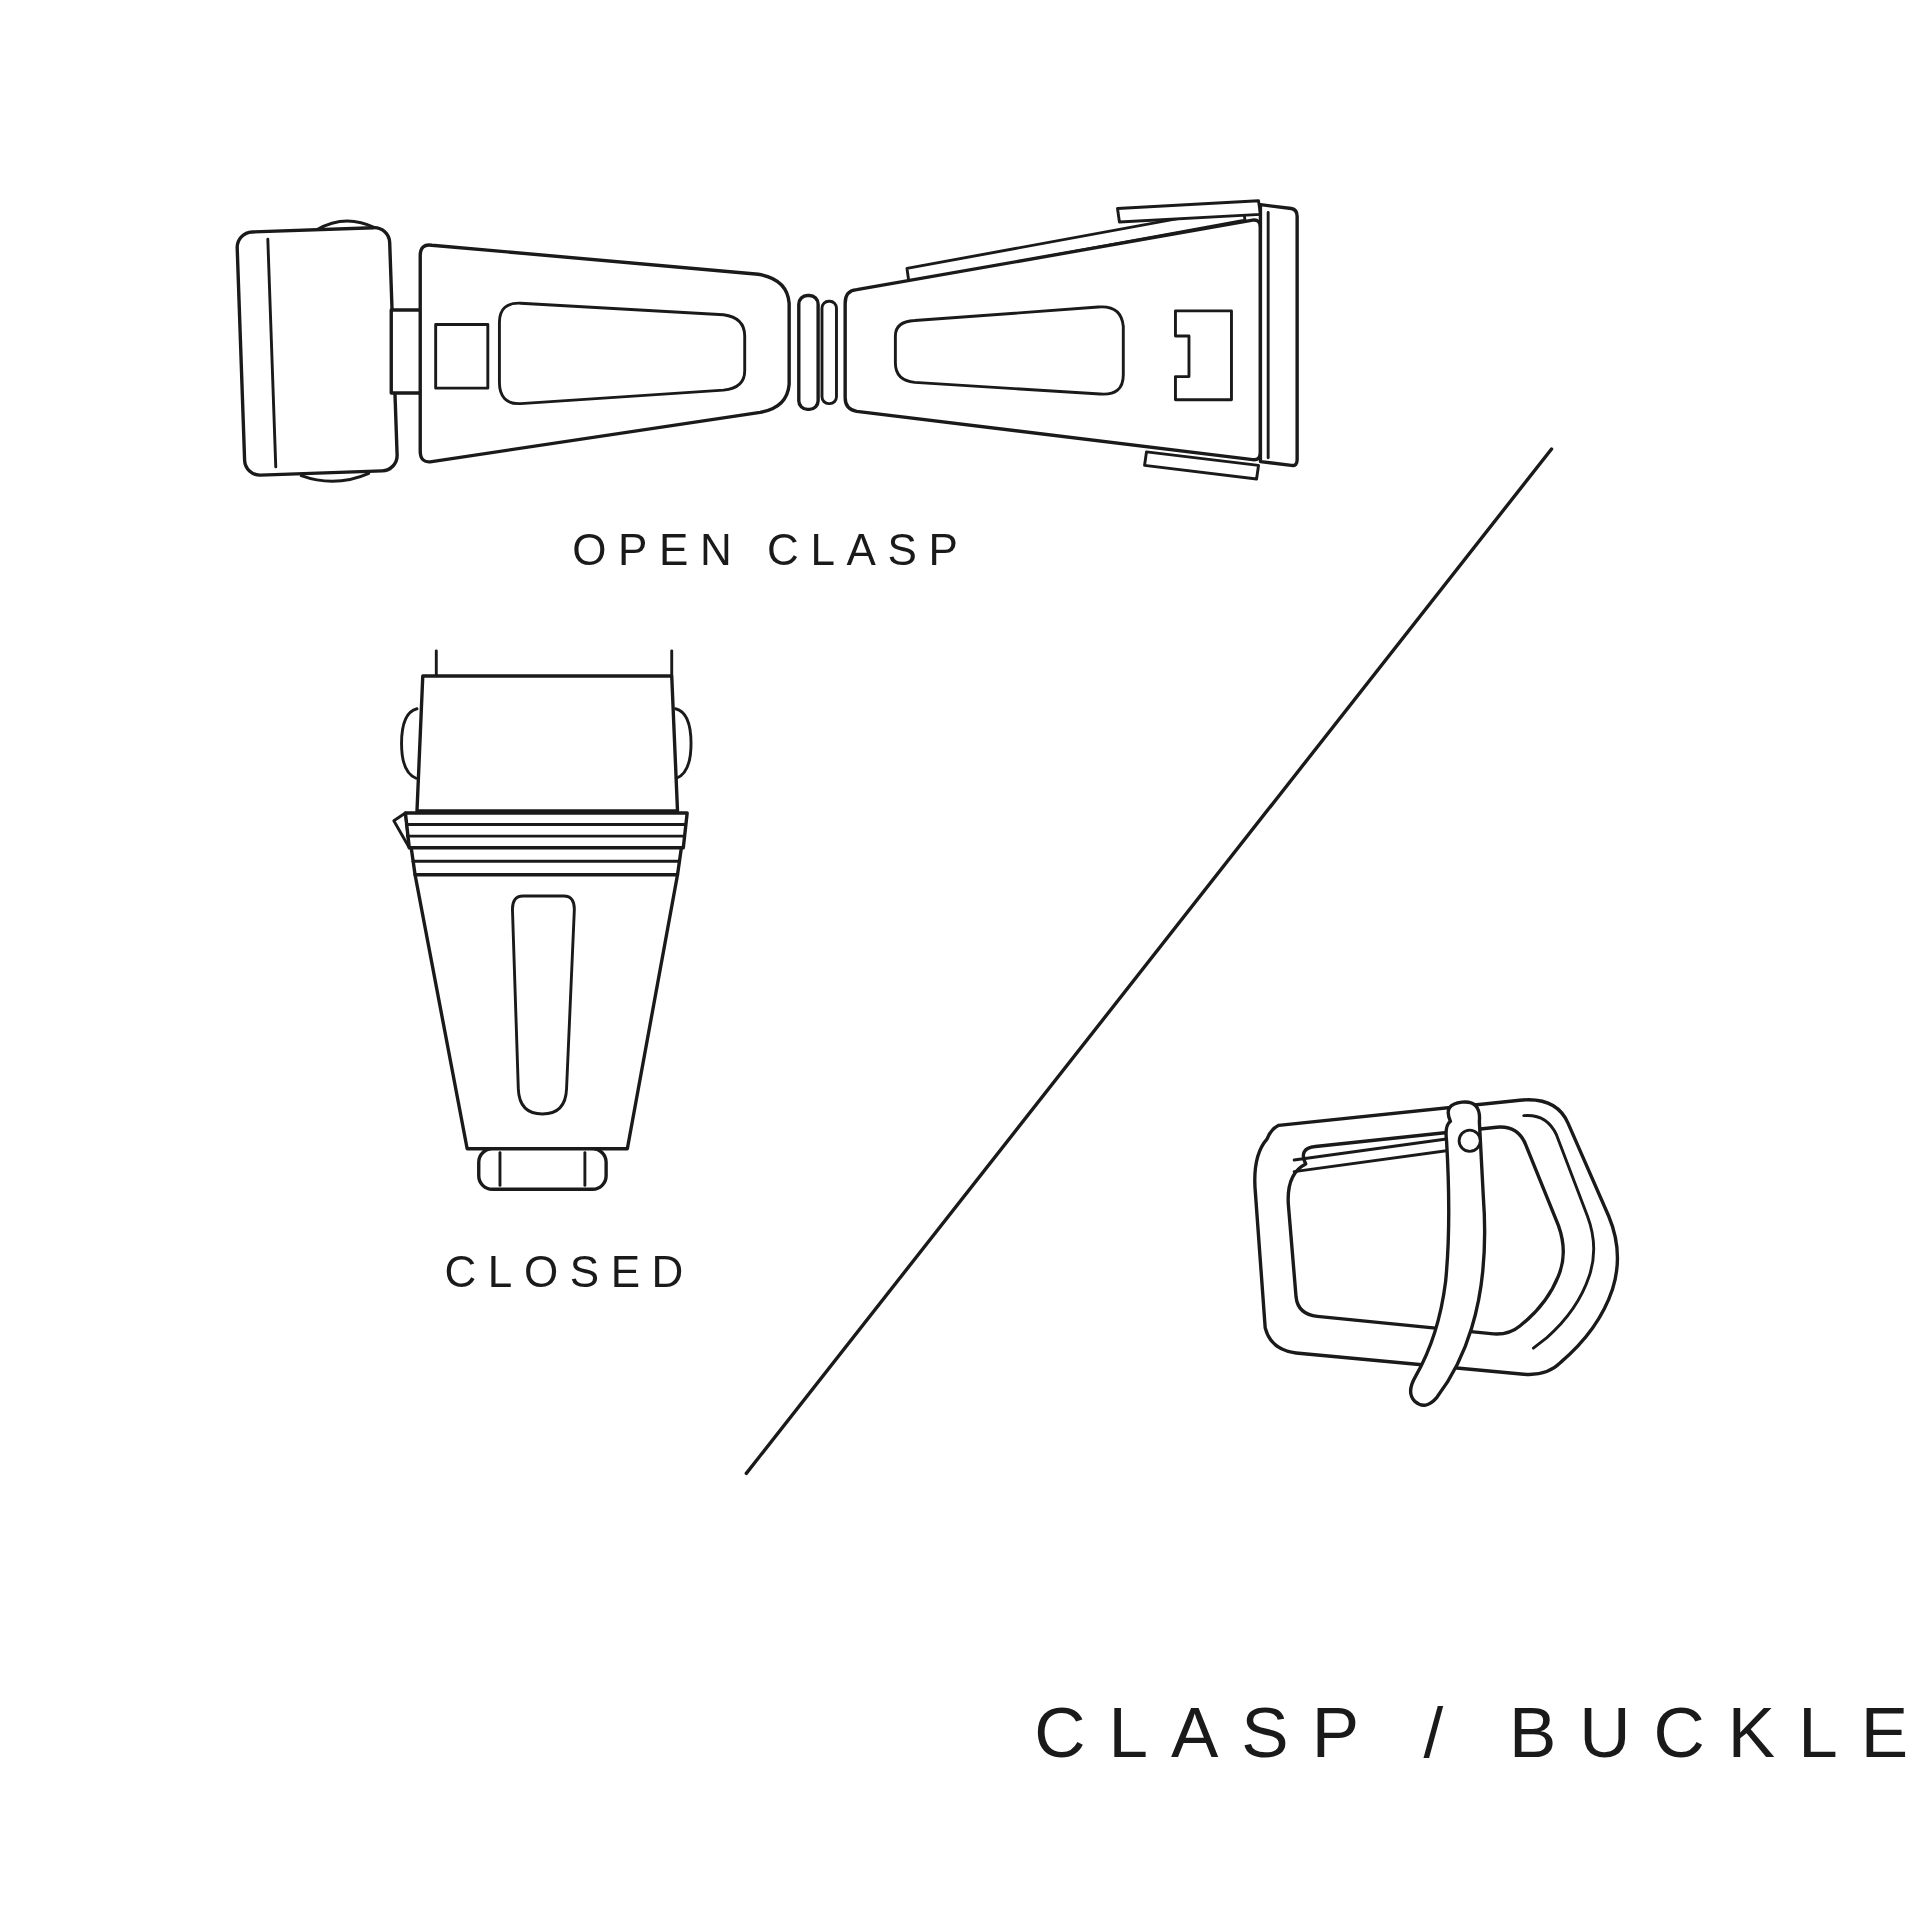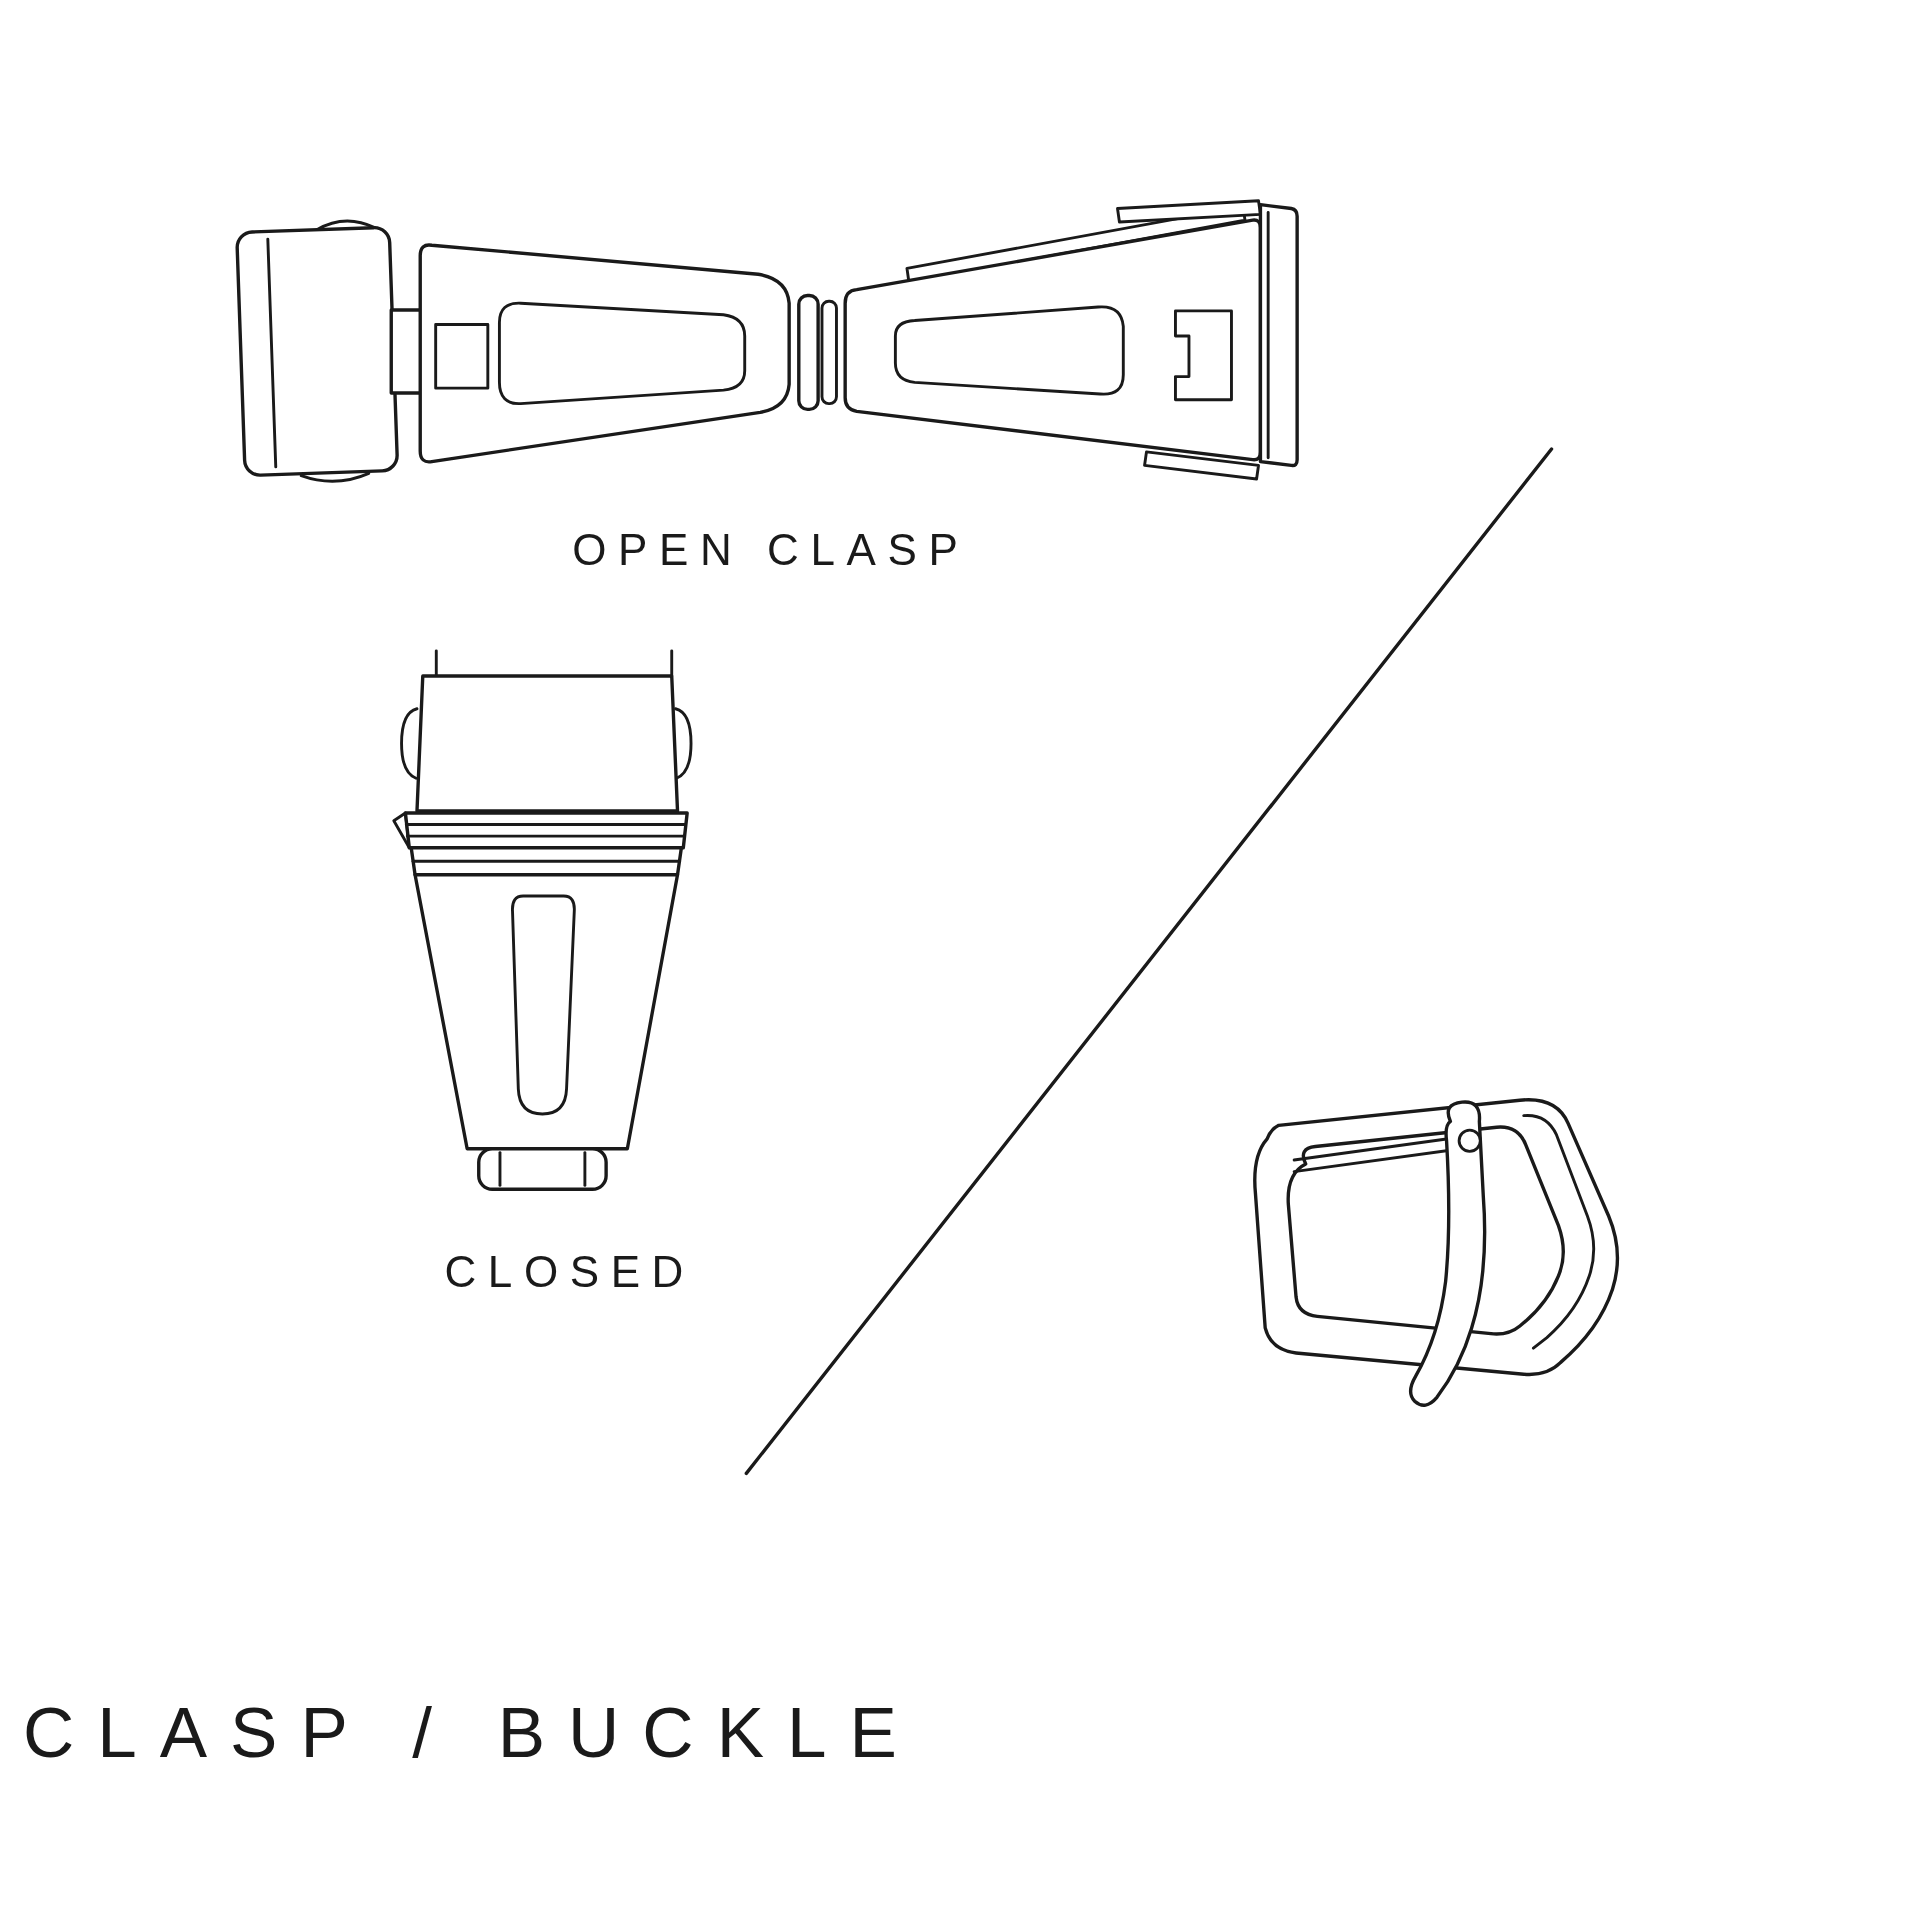--- a/index.html
+++ b/index.html
@@ -31,21 +31,21 @@
     letter-spacing:11.6px;
     text-indent:11.6px; 
     white-space:nowrap;
   }
   .fig-open figcaption{margin-top:29px;}
   .fig-closed figcaption{margin-top:50px;}
   .title{
     position:absolute;
     left:0;top:1692px;width:1931px;
     margin:0;
-    text-align:left;
+    text-align:right;
     color:var(--line);
     font-weight:500;
     font-size:71px;
     letter-spacing:23px;
     text-indent:23px;
     white-space:nowrap;
   }
   
   svg .s{stroke:var(--line);stroke-width:3.5;fill:#fff;stroke-linejoin:round;stroke-linecap:round;}
   svg .o{fill:none;}

